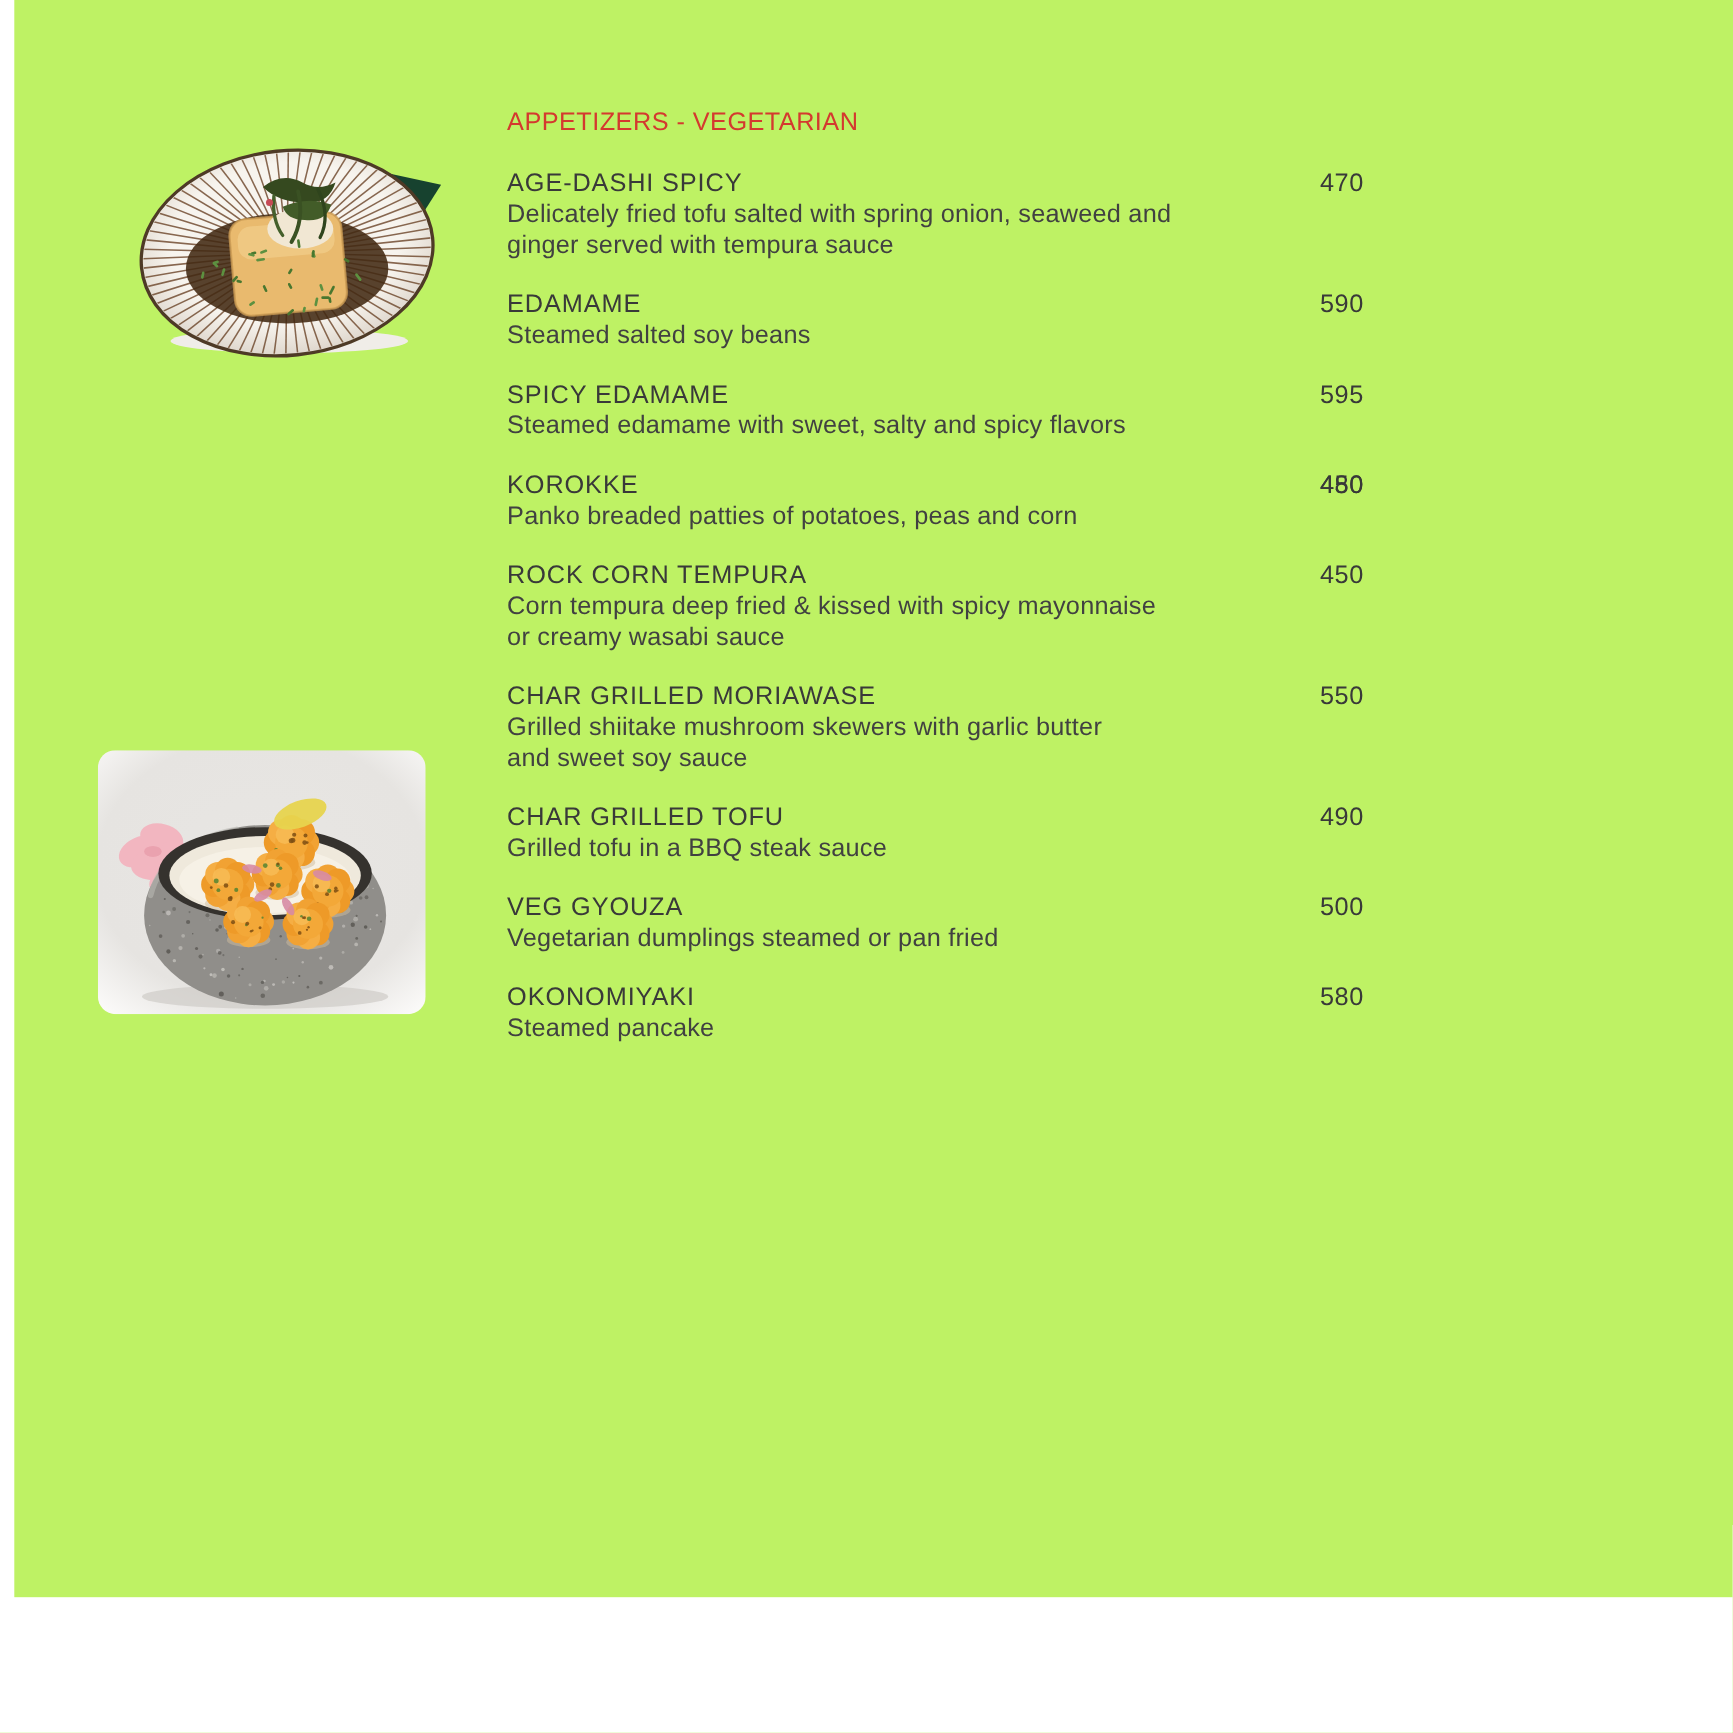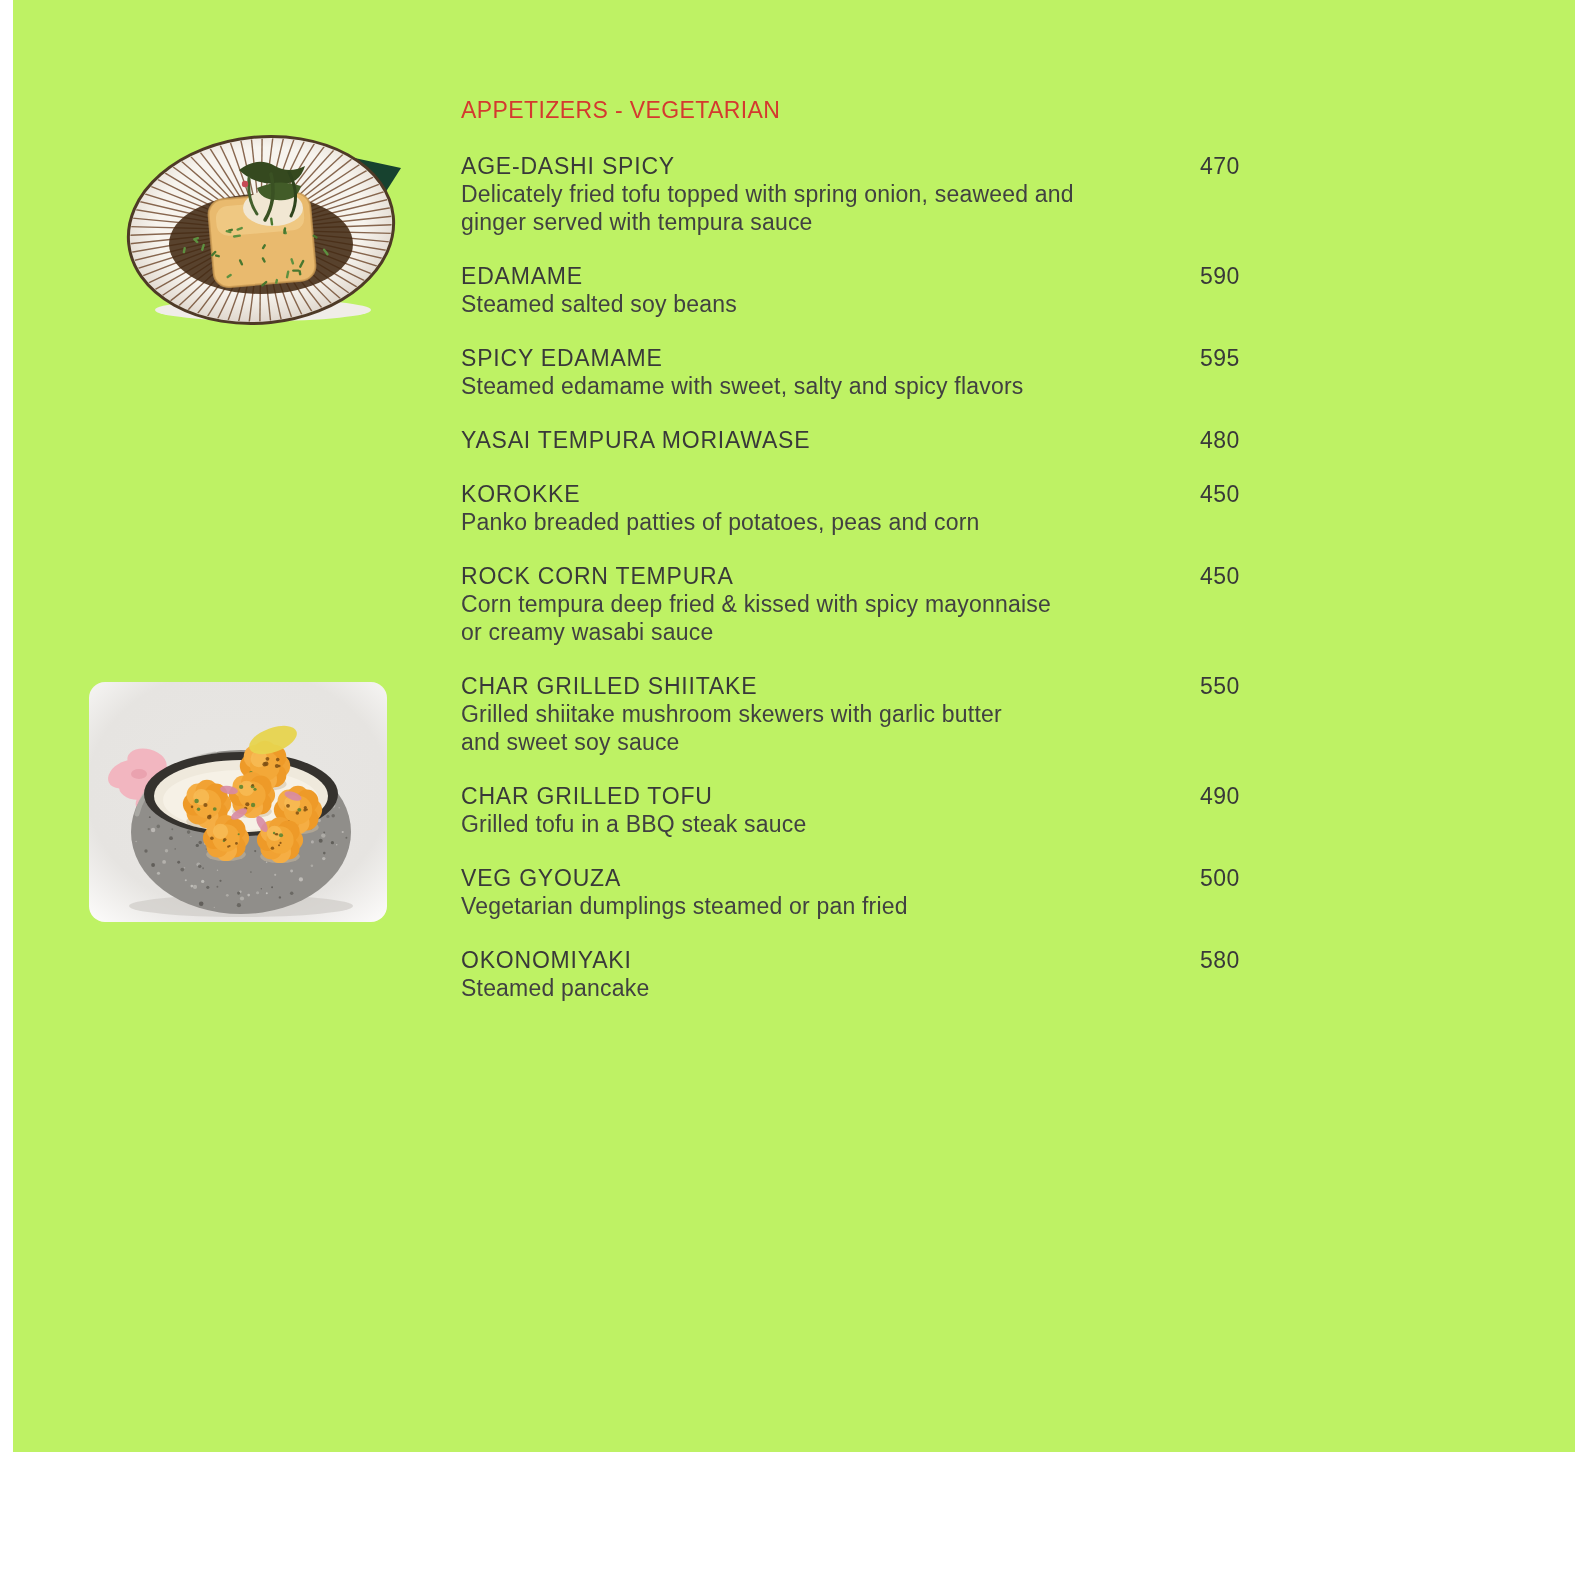--- a/index.html
+++ b/index.html
@@ -481,50 +481,49 @@
       <ellipse cx="184" cy="58" rx="25" ry="12" transform="rotate(-20 184 58)" fill="#e7d44e" opacity="0.95"></ellipse>
     </svg>
   </div>
 
   <div class="menu-col">
     <div class="section-title">APPETIZERS - VEGETARIAN</div>
     <div id="menu-items">
         <div class="menu-item">
           <div class="item-name">AGE-DASHI SPICY</div>
           <div class="item-price">470</div>
-          <div class="item-desc">Delicately fried tofu topped with spring onion, seaweed and
+          <div class="item-desc">Delicately fried tofu salted with spring onion, seaweed and
 ginger served with tempura sauce</div>
         </div>
         <div class="menu-item">
           <div class="item-name">EDAMAME</div>
           <div class="item-price">590</div>
           <div class="item-desc">Steamed salted soy beans</div>
         </div>
         <div class="menu-item">
           <div class="item-name">SPICY EDAMAME</div>
           <div class="item-price">595</div>
           <div class="item-desc">Steamed edamame with sweet, salty and spicy flavors</div>
         </div>
         <div class="menu-item">
-          <div class="item-name">YASAI TEMPURA MORIAWASE</div>
           <div class="item-price">480</div>
         </div>
         <div class="menu-item">
           <div class="item-name">KOROKKE</div>
           <div class="item-price">450</div>
           <div class="item-desc">Panko breaded patties of potatoes, peas and corn</div>
         </div>
         <div class="menu-item">
           <div class="item-name">ROCK CORN TEMPURA</div>
           <div class="item-price">450</div>
           <div class="item-desc">Corn tempura deep fried &amp; kissed with spicy mayonnaise
 or creamy wasabi sauce</div>
         </div>
         <div class="menu-item">
-          <div class="item-name">CHAR GRILLED SHIITAKE</div>
+          <div class="item-name">CHAR GRILLED MORIAWASE</div>
           <div class="item-price">550</div>
           <div class="item-desc">Grilled shiitake mushroom skewers with garlic butter
 and sweet soy sauce</div>
         </div>
         <div class="menu-item">
           <div class="item-name">CHAR GRILLED TOFU</div>
           <div class="item-price">490</div>
           <div class="item-desc">Grilled tofu in a BBQ steak sauce</div>
         </div>
         <div class="menu-item">

